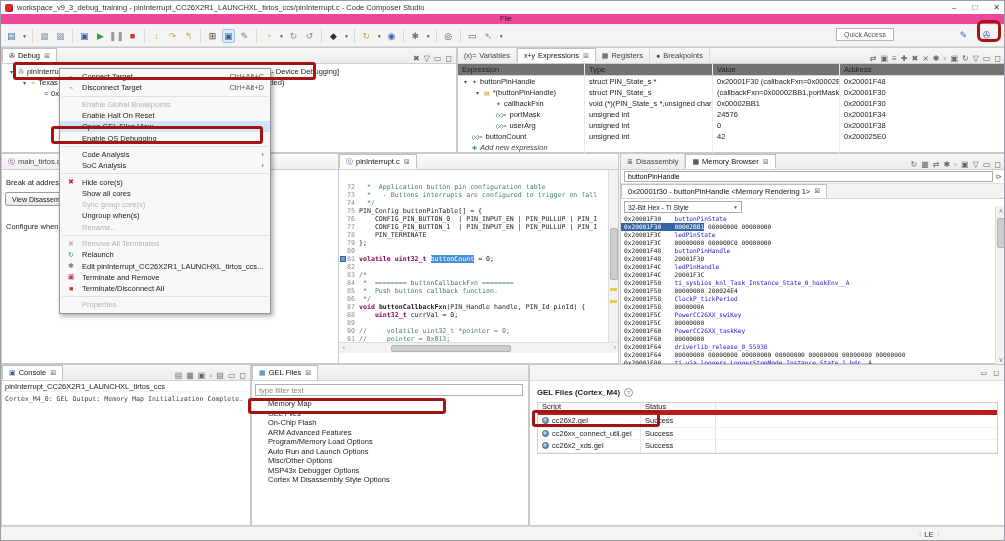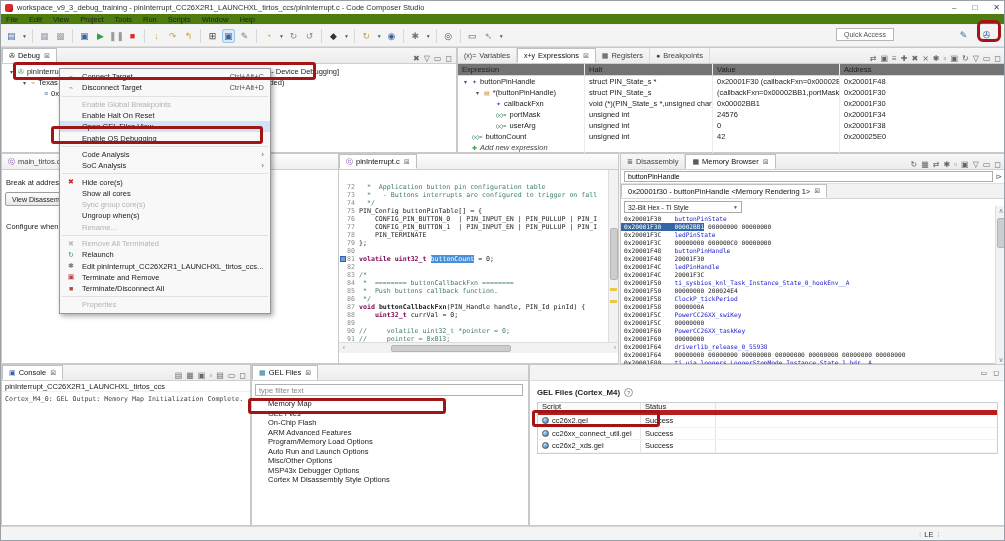--- a/index.html
+++ b/index.html
@@ -5,21 +5,21 @@
   * { margin:0; padding:0; box-sizing:border-box; }
   html,body { width:1005px; height:541px; overflow:hidden; }
   body { font-family:"Liberation Sans", sans-serif; font-size:7.5px; color:#222; background:#fff; }
   #root { position:relative; width:1005px; height:541px; background:#f4f4f4; border:1px solid #9aa0a6; overflow:hidden; }
 
   
   .titlebar { position:absolute; left:0; top:0; width:1005px; height:13px; background:#fff; display:flex; align-items:center; padding-left:4px; }
   .appicon { width:8px; height:8px; background:linear-gradient(135deg,#d92b2b 60%,#8a1111); border-radius:2px; margin-right:4px; }
   .titletext { font-size:7.5px; color:#333; }
   .wincontrols { position:absolute; right:6px; top:0; height:13px; display:flex; gap:16px; align-items:center; color:#444; font-size:8px; }
-  .menubar { position:absolute; left:0; top:13px; width:1005px; height:11px; background:#4d7c0f; display:flex; align-items:center; padding-left:5px; gap:11px; border-bottom:1px solid #ededed; }
+  .menubar { position:absolute; left:0; top:13px; width:1005px; height:11px; background:#ec4899; display:flex; align-items:center; padding-left:5px; gap:11px; border-bottom:1px solid #ededed;flex-direction:column; }
   .menubar span { color:#222; }
   .toolbar { position:absolute; left:0; top:24px; width:1005px; height:22px; background:#f4f4f4; border-bottom:1px solid #ddd; display:flex; align-items:center; padding-left:4px; gap:3px; }
   .tbico { display:inline-flex; align-items:center; justify-content:center; width:13px; height:14px; font-size:9px; border-radius:2px; }
   .tbico.boxed { background:#dceaf7; border:1px solid #9fc4e8; }
   .tbsep { width:1px; height:14px; background:#d8d8d8; margin:0 2px; }
   .dd { font-size:5px; color:#555; margin-left:1px; }
   .quickaccess { position:absolute; right:110px; top:27px; width:58px; height:13px; border:1px solid #b5b5b5; background:#fff; font-size:7px; color:#555; display:flex; align-items:center; justify-content:center; }
   .persp { position:absolute; top:27px; display:flex; align-items:center; gap:8px; right:10px; }
   .perspico { width:15px; height:14px; display:flex; align-items:center; justify-content:center; font-size:9px; color:#3a62a0; }
 
@@ -259,21 +259,21 @@
           <span>▫</span>
           <span>▣</span>
           <span>↻</span>
           <span>▽</span>
           <span>▭</span>
           <span>◻</span>
         </div>
       </div>
     <div class="exhead" id="exprHead">
         <div class="col c0">Expression</div>
-        <div class="col c1">Halt</div>
+        <div class="col c1">Type</div>
         <div class="col c2">Value</div>
         <div class="col c3">Address</div>
       </div>
     <div id="exprRows">
         <div class="exrow">
           <div class="col c0" style="padding-left: 4px;">
             <span class="twisty">▾</span>
             <span class="exico" style="color: rgb(58, 98, 160);">✦</span>
             <span>buttonPinHandle</span>
           </div>

